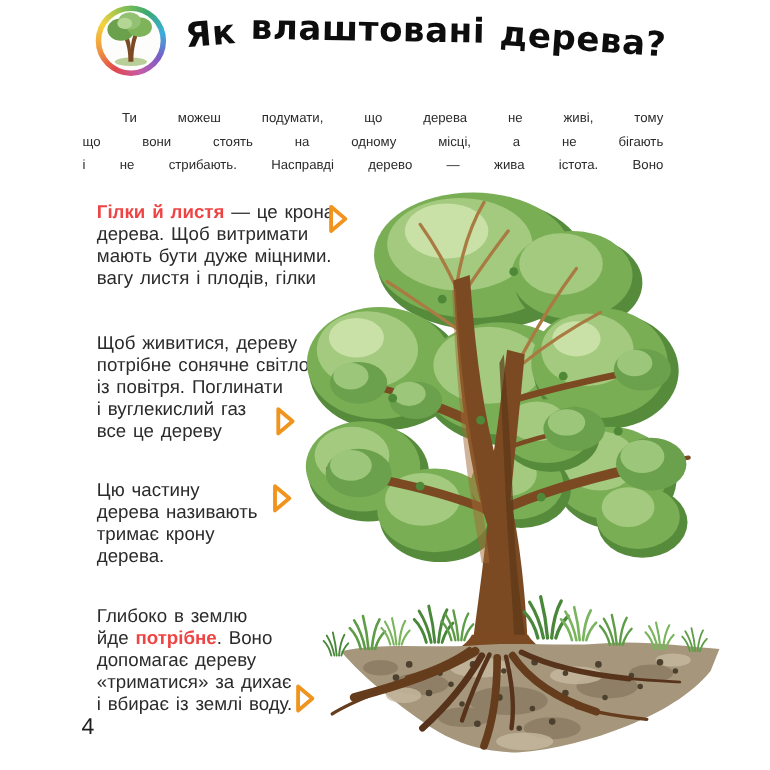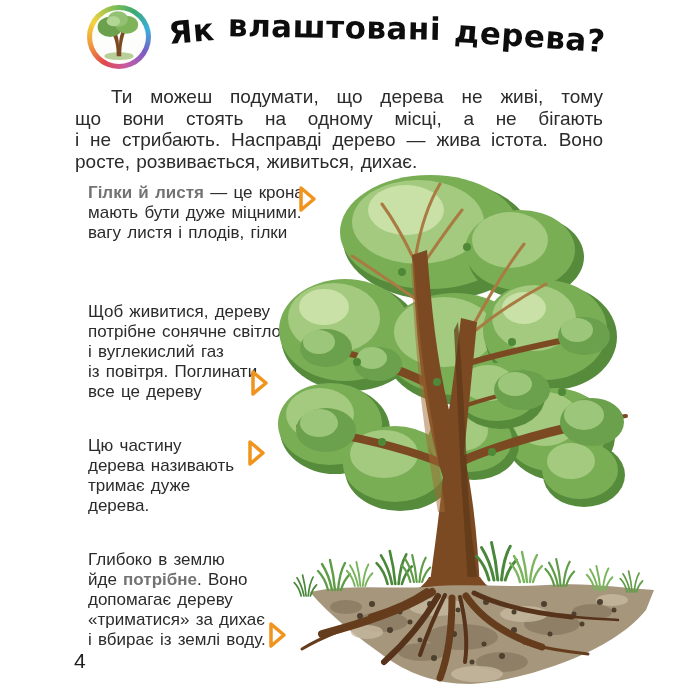--- a/index.html
+++ b/index.html
@@ -13,29 +13,29 @@
   .logo svg{position:absolute;inset:5px;}
   .title{position:absolute;left:168px;top:8px;margin:0;display:flex;gap:14px;
          font-family:"DejaVu Sans","Liberation Sans",sans-serif;font-weight:bold;
          font-size:31px;color:#0d0d0d;letter-spacing:.5px;white-space:nowrap;}
   .title .w{display:inline-block;}
   .title .w1{transform:rotate(-5deg) translateY(5px);}
   .title .w2{transform:rotate(1deg) translateY(1px);}
   .title .w3{transform:rotate(4deg) translateY(10px);}
 
   
-  .intro{position:absolute;left:75px;top:86px;width:528px;font-size:19px;line-height:21.5px;word-spacing:1px;}
+  .intro{position:absolute;left:75px;top:97px;width:528px;font-size:12px;line-height:21.5px;word-spacing:1px;}
   .i-line{text-align:justify;}
   .i-line.j{text-align-last:justify;}
   .i-line.ind{padding-left:36px;}
 
   
   .callout{position:absolute;font-size:17px;line-height:20px;word-spacing:1.5px;}
   .c-line{white-space:nowrap;}
-  .c-line .b{font-weight:bold;color:#737373;}
+  .c-line .b{font-weight:bold;color:#ef4444;}
   .c1{left:88px;top:183px;}
   .c2{left:88px;top:302px;}
   .c3{left:88px;top:436px;}
   .c4{left:88px;top:550px;}
 
   
   .arrow{position:absolute;width:22px;height:30px;}
   .a1{left:297px;top:184px;}
   .a2{left:249px;top:368px;}
   .a3{left:246px;top:438px;}
@@ -66,39 +66,39 @@
   <h1 class="title">
     <span class="w w1">Як</span>
     <span class="w w2">влаштовані</span>
     <span class="w w3">дерева?</span>
   </h1>
 
   <div class="intro" id="intro">
       <div class="i-line j ind">Ти можеш подумати, що дерева не живі, тому</div>
       <div class="i-line j">що вони стоять на одному місці, а не бігають</div>
       <div class="i-line j">і не стрибають. Насправді дерево — жива істота. Воно</div>
-      <div class="i-line">росте, розвивається, живиться, дихає.</div>
     </div>
 
   <div class="callout c1">
       <div class="c-line"><span class="b">Гілки й листя</span><span> — це крона</span></div>
+      <div class="c-line"><span>дерева. Щоб витримати</span></div>
       <div class="c-line"><span>мають бути дуже міцними.</span></div>
       <div class="c-line"><span>вагу листя і плодів, гілки</span></div>
     </div>
   <div class="callout c2">
       <div class="c-line"><span>Щоб живитися, дереву</span></div>
       <div class="c-line"><span>потрібне сонячне світло</span></div>
+      <div class="c-line"><span>із повітря. Поглинати</span></div>
       <div class="c-line"><span>і вуглекислий газ</span></div>
-      <div class="c-line"><span>із повітря. Поглинати</span></div>
       <div class="c-line"><span>все це дереву</span></div>
     </div>
   <div class="callout c3">
       <div class="c-line"><span>Цю частину</span></div>
       <div class="c-line"><span>дерева називають</span></div>
-      <div class="c-line"><span>тримає дуже</span></div>
+      <div class="c-line"><span>тримає крону</span></div>
       <div class="c-line"><span>дерева.</span></div>
     </div>
   <div class="callout c4">
       <div class="c-line"><span>Глибоко в землю</span></div>
       <div class="c-line"><span>йде </span><span class="b">потрібне</span><span>. Воно</span></div>
       <div class="c-line"><span>допомагає дереву</span></div>
       <div class="c-line"><span>«триматися» за дихає</span></div>
       <div class="c-line"><span>і вбирає із землі воду.</span></div>
     </div>
 

